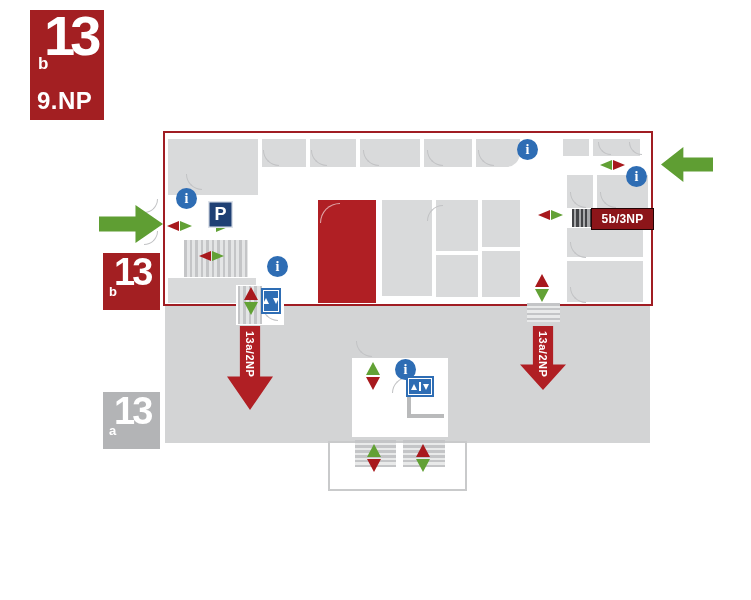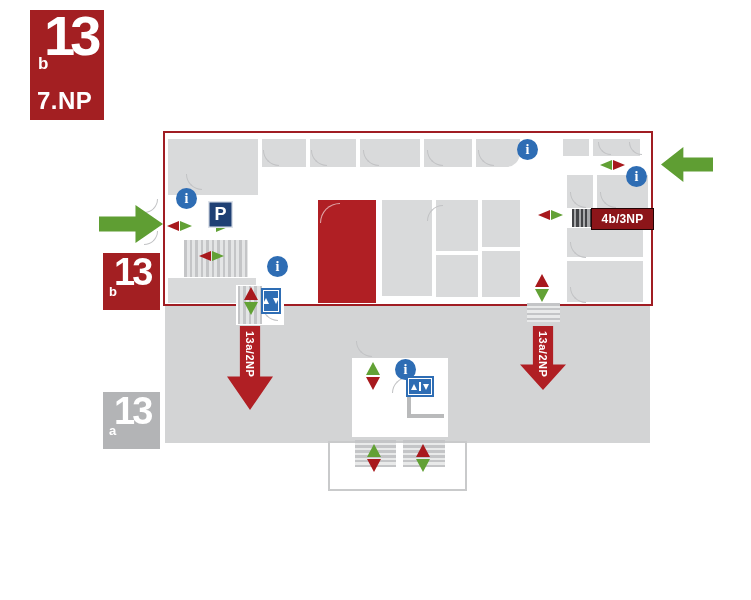--- a/index.html
+++ b/index.html
@@ -203,36 +203,36 @@
     </div>
   </div>
   <div class="elevator" style="left:406px;top:376px;width:28px;height:21px;">
     <div class="frame">
       <span class="etri eup"></span>
         <span class="ebar"></span>
         <span class="etri edown"></span>
     </div>
   </div>
 
-  <div class="abs stair-label">4b/3NP</div>
+  <div class="abs stair-label">5b/3NP</div>
 
   <div class="down-arrow down-arrow-left">
     <span class="vtext">13a/2NP</span>
   </div>
   <div class="down-arrow down-arrow-right">
     <span class="vtext">13a/2NP</span>
   </div>
 
   <div class="entry-arrow arrow-west"></div>
   <div class="entry-arrow arrow-east"></div>
 
   <div class="badge badge-main">
     <span class="bm-num">13</span>
     <span class="bm-letter">b</span>
-    <span class="bm-floor">7.NP</span>
+    <span class="bm-floor">9.NP</span>
   </div>
   <div class="badge badge-sm badge-13b">
     <span class="bs-num">13</span>
     <span class="bs-letter">b</span>
   </div>
   <div class="badge badge-sm badge-13a">
     <span class="bs-num">13</span>
     <span class="bs-letter">a</span>
   </div>
 

